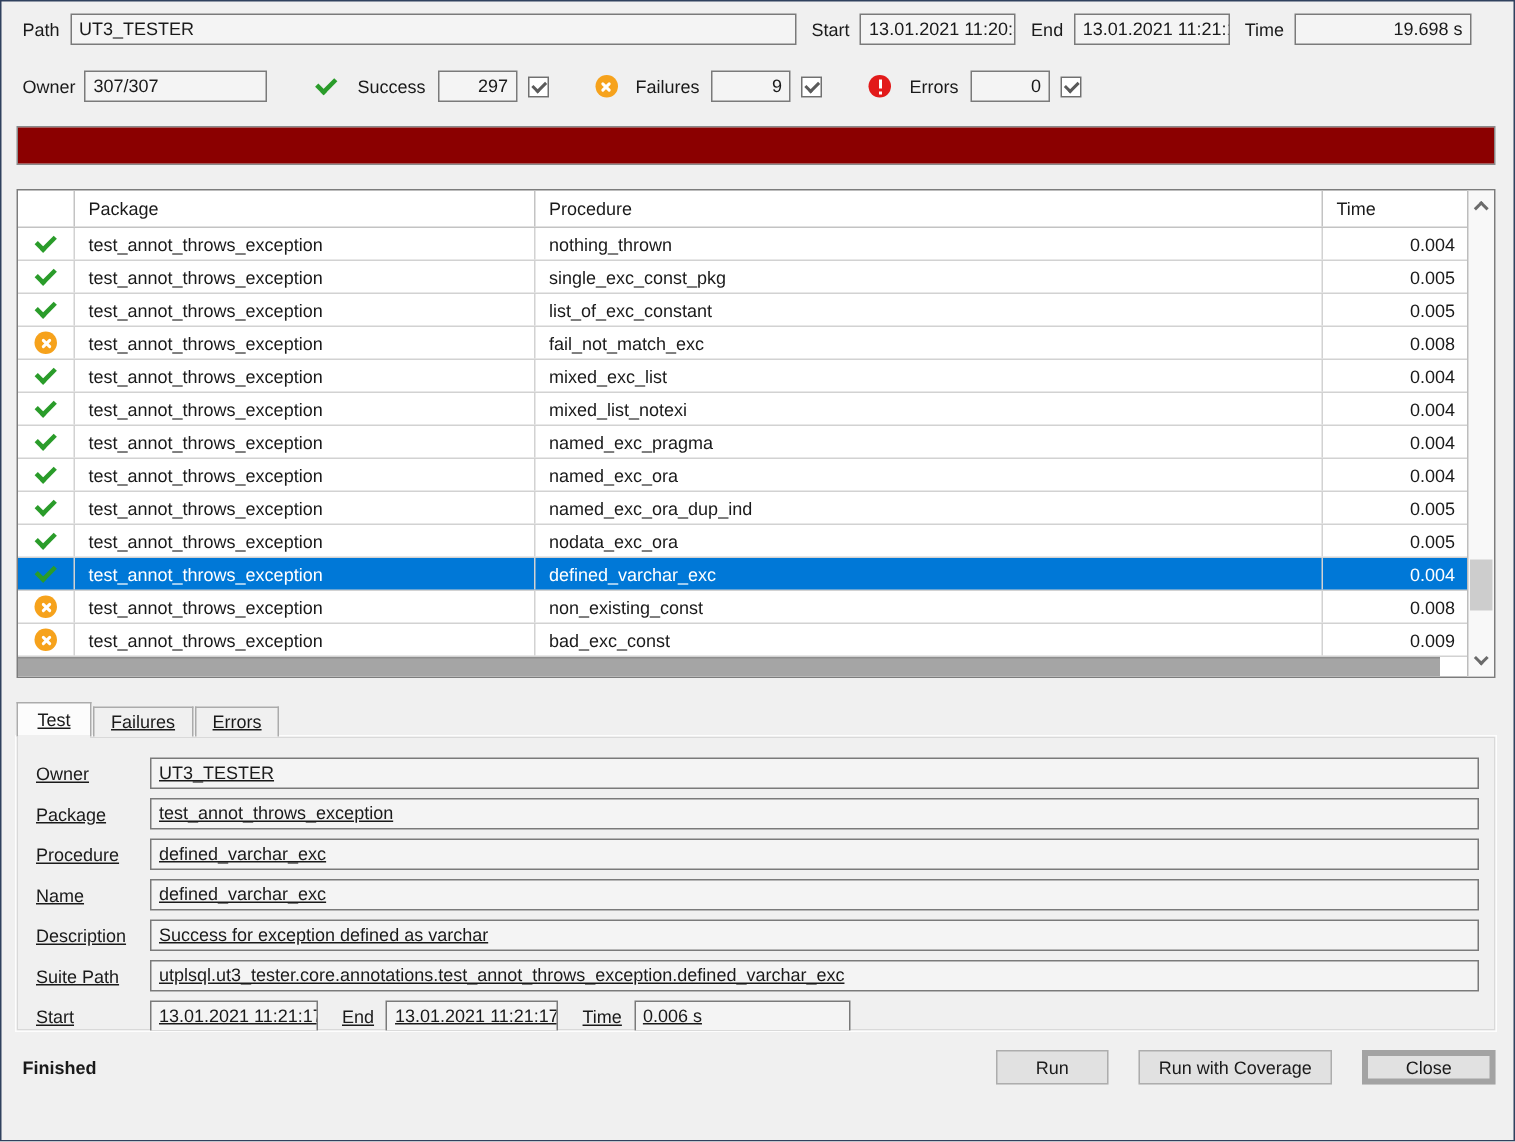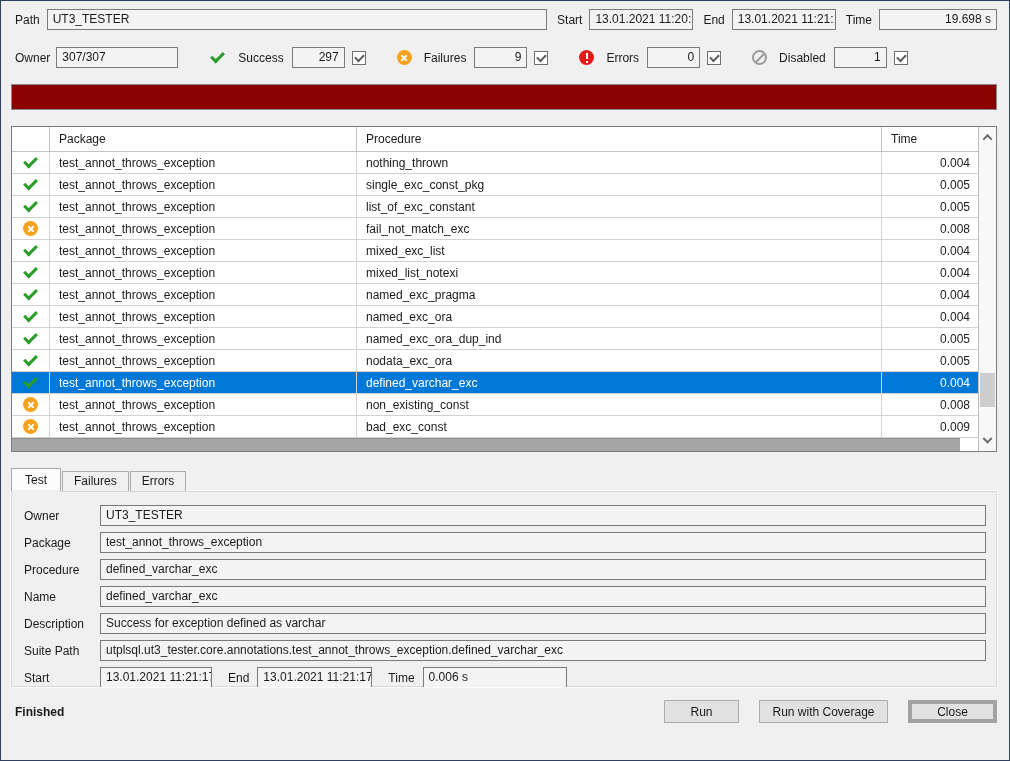--- a/index.html
+++ b/index.html
@@ -44,21 +44,21 @@
     background: #f4f4f4; border: 1px solid #7a7a7a;
     height: 21px; line-height: 19px; padding: 0 5px;
     white-space: nowrap; overflow: hidden;
   }
   .ta-r { text-align: right; }
   .lbl { white-space: nowrap; }
 
   
   .hdr-row1 {
     display: flex; align-items: center;
-    margin: 8px 12px 0 14px; gap: 7px;
+    margin: 8px 28px 0 14px; gap: 7px;
   }
   .hdr-row1 .path-field { flex: 1; }
   .hdr-row1 .dt-field { width: 104px; }
   .hdr-row1 .time-field { width: 118px; }
 
   .hdr-row2 {
     display: flex; align-items: center;
     margin: 17px 12px 0 14px;
   }
   .tests-field { width: 122px; margin-left: 6px; }
@@ -152,21 +152,21 @@
     background: #f8f8f8; border-left: 1px solid #bdbdbd;
   }
   .sb-btn { position: absolute; left: 0; width: 17px; height: 16px; display: flex; align-items: center; justify-content: center; }
   .sb-up { top: 2px; } .sb-down { bottom: 2px; }
   .chev { width: 7px; height: 7px; border-left: 2px solid #6b6b6b; border-top: 2px solid #6b6b6b; display: block; }
   .sb-up .chev { transform: rotate(45deg) translate(1px,1px); }
   .sb-down .chev { transform: rotate(225deg) translate(2px,2px); }
   .sb-thumb { position: absolute; left: 1px; width: 15px; top: 76%; height: 34px; background: #cdcdcd; }
 
   
-  .tabs-area { margin: 16px 12px 0 10px; }
+  .tabs-area { margin: 16px 12px 0 10px; text-decoration: underline; }
   .tab-strip { display: flex; align-items: flex-end; height: 23px; position: relative; z-index: 2; }
   .tab {
     height: 20px; padding: 0 11px; line-height: 19px;
     background: #f0f0f0; border: 1px solid #ababab; border-bottom: none;
     margin-right: 1px;
   }
   .tab.active {
     height: 23px; line-height: 22px; background: #fcfcfc;
     position: relative; padding: 0 13px;
   }
@@ -233,26 +233,20 @@
       <span class="checkbox checked"></span>
     </div>
 
     <div class="stat-group">
       <span class="icon-error"></span>
       <span class="s-label">Errors</span>
       <div class="field count-field ta-r">0</div>
       <span class="checkbox checked"></span>
     </div>
 
-    <div class="stat-group">
-      <span class="icon-disabled"></span>
-      <span class="s-label">Disabled</span>
-      <div class="field count-field ta-r">1</div>
-      <span class="checkbox checked"></span>
-    </div>
   </div>
 
   <div class="progress">
     <div class="bar" style="width: 100%; background: rgb(139, 0, 0);"></div>
   </div>
 
   <div class="table-wrap">
     <div class="table-inner">
       <div class="thead">
         <div class="cell c-status"></div>

